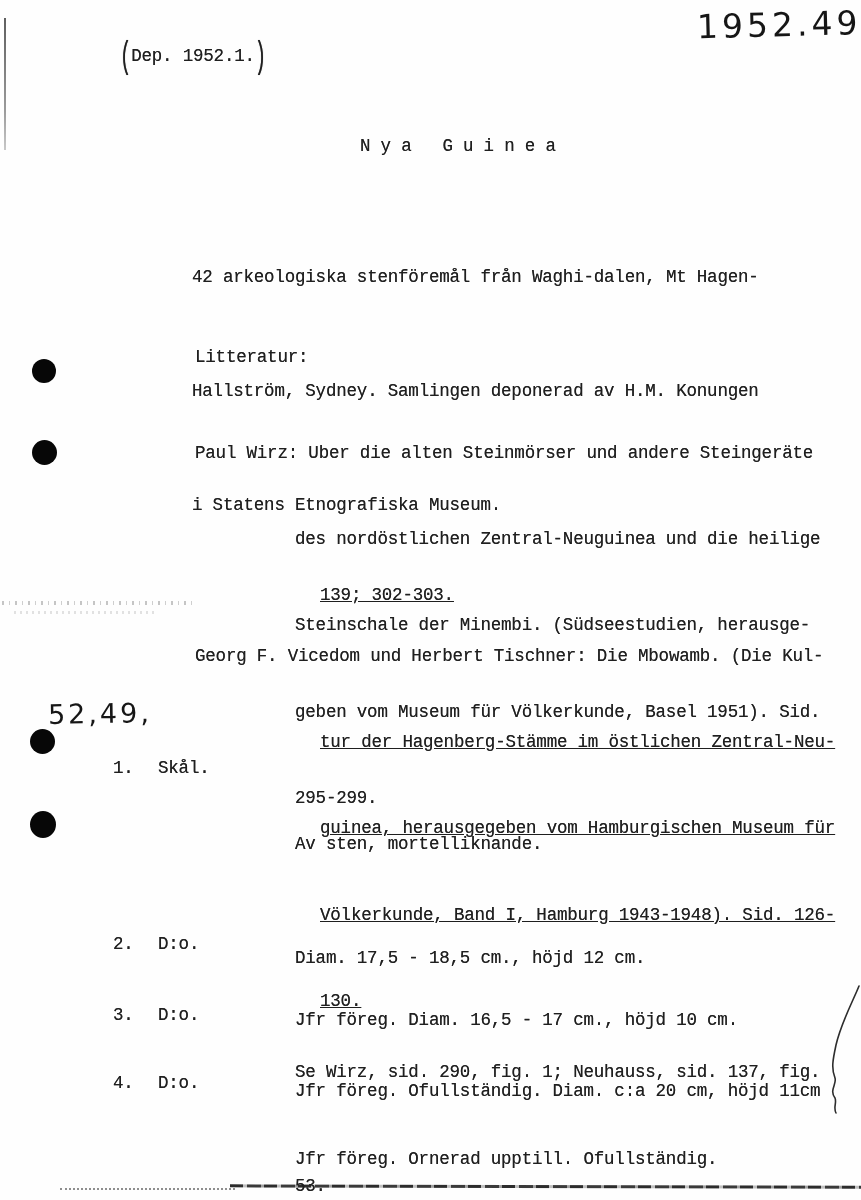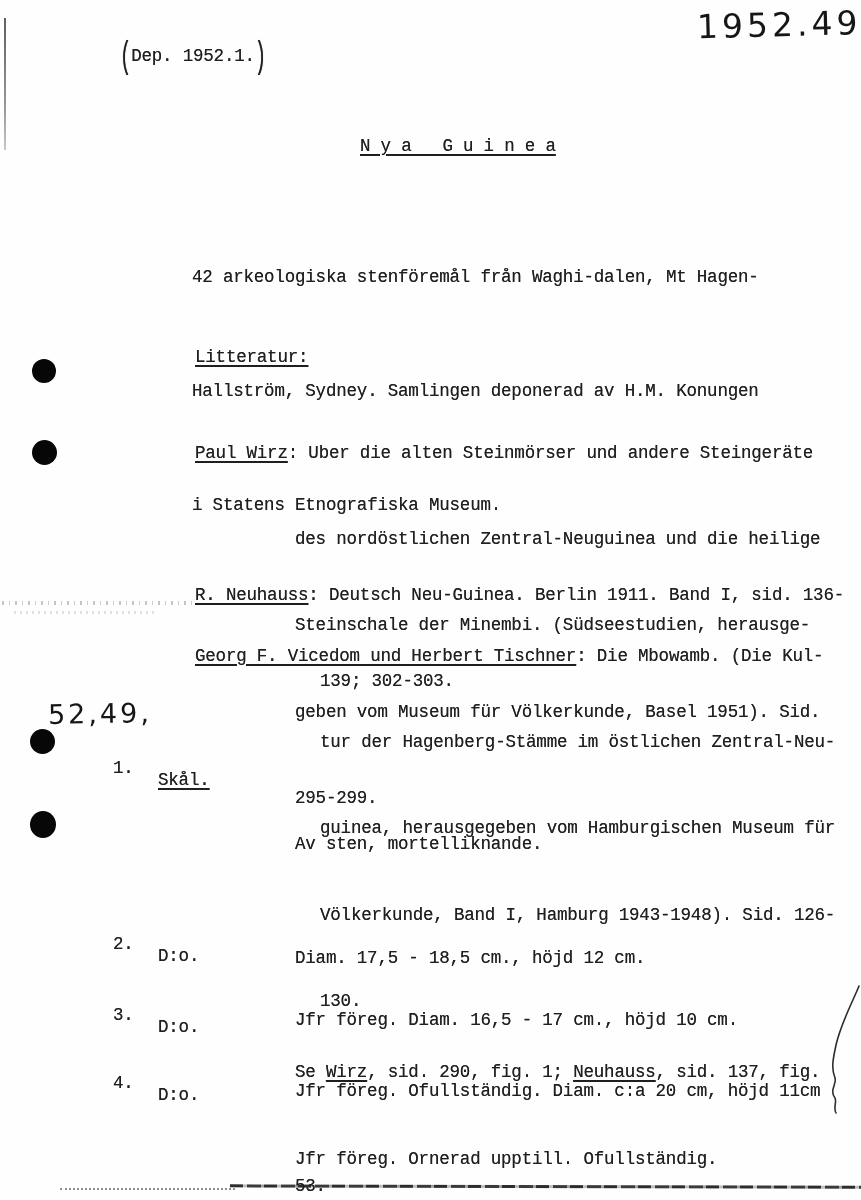--- a/index.html
+++ b/index.html
@@ -8,46 +8,46 @@
     background: #fefefe;
     position: relative;
     overflow: hidden;
     font-family: "Liberation Mono", "DejaVu Sans Mono", monospace;
     font-size: 17.5px;
     letter-spacing: -0.2px;
     color: #1f1f1f;
   }
   .abs { position: absolute; }
   .typed { text-shadow: 0 0 0.5px rgba(25,25,25,0.75); white-space: pre; }
-  .u { text-decoration: underline; text-underline-offset: 3px; text-decoration-thickness: 1.5px; margin-top: 11px; }
+  .u { text-underline-offset: 3px; text-decoration-thickness: 1.5px; margin-top: 11px; }
   .hand {
     font-family: "DejaVu Sans", sans-serif;
     color: #161616;
     white-space: pre;
   }
   .hand-top { font-size: 33px; letter-spacing: 4px; top: 5px; left: 697px; transform: rotate(-1.5deg); }
   .hand-left { font-size: 27px; letter-spacing: 3px; top: 698px; left: 48px; transform: rotate(-1deg); }
   .dep { top: 46px; left: 120px; }
   .dep .paren { display: inline-block; transform: scaleY(1.9); font-size: 19px; vertical-align: -2px; }
   .title-line { top: 133px; left: 360px; line-height: 26px; }
   .intro { top: 182px; left: 192px; line-height: 38px; }
   .lit-heading { top: 338px; left: 195px; line-height: 38px; text-align: center; }
   .entry { left: 195px; line-height: 28.8px; }
   .entry-a { top: 381px; }
   .entry-b { top: 523px; }
   .entry-c { top: 584px; }
   .indent-100 { padding-left: 100px; }
-  .indent-125 { padding-left: 125px; }
+  .indent-125 { padding-left: 125px; text-decoration: underline; }
   .item { left: 0; width: 861px; line-height: 38px; }
   .item-1 { top: 749px; }
   .item-2 { top: 925px; }
   .item-3 { top: 996px; }
   .item-4 { top: 1064px; }
   .item .num  { position: absolute; left: 113px; top: 0; }
-  .item .name { position: absolute; left: 158px; top: 12px; }
+  .item .name { position: absolute; left: 158px; top: 0; }
   .item .desc { position: absolute; left: 295px; top: 0; }
   .punch-hole {
     position: absolute; background: #070707; border-radius: 50%;
   }
   .hole-1 { left: 32px; top: 359px; width: 24px; height: 24px; }
   .hole-2 { left: 32px; top: 440px; width: 25px; height: 25px; }
   .hole-3 { left: 30px; top: 729px; width: 25px; height: 25px; }
   .hole-4 { left: 30px; top: 811px; width: 26px; height: 27px; }
   .scan-line-left {
     position: absolute; left: 4px; top: 18px; width: 2px; height: 132px;
@@ -103,21 +103,20 @@
 
 <div class="abs typed entry entry-a">
   <div><span class="u">Paul Wirz</span><span>: </span><span>Uber die alten Steinmörser und andere Steingeräte</span></div>
   <div class="indent-100">des nordöstlichen Zentral-Neuguinea und die heilige</div>
   <div class="indent-100">Steinschale der Minembi. (Südseestudien, herausge-</div>
   <div class="indent-100">geben vom Museum für Völkerkunde, Basel 1951). Sid.</div>
   <div class="indent-100">295-299.</div>
 </div>
 
 <div class="abs typed entry entry-b">
-  <div><span class="u">R. Neuhauss</span><span>: </span><span>Deutsch Neu-Guinea. Berlin 1911. Band I, sid. 136-</span></div>
   <div class="indent-125">139; 302-303.</div>
 </div>
 
 <div class="abs typed entry entry-c">
   <div><span class="u">Georg F. Vicedom und Herbert Tischner</span><span>: </span><span>Die Mbowamb. (Die Kul-</span></div>
   <div class="indent-125">tur der Hagenberg-Stämme im östlichen Zentral-Neu-</div>
   <div class="indent-125">guinea, herausgegeben vom Hamburgischen Museum für</div>
   <div class="indent-125">Völkerkunde, Band I, Hamburg 1943-1948). Sid. 126-</div>
   <div class="indent-125">130.</div>
 </div>

